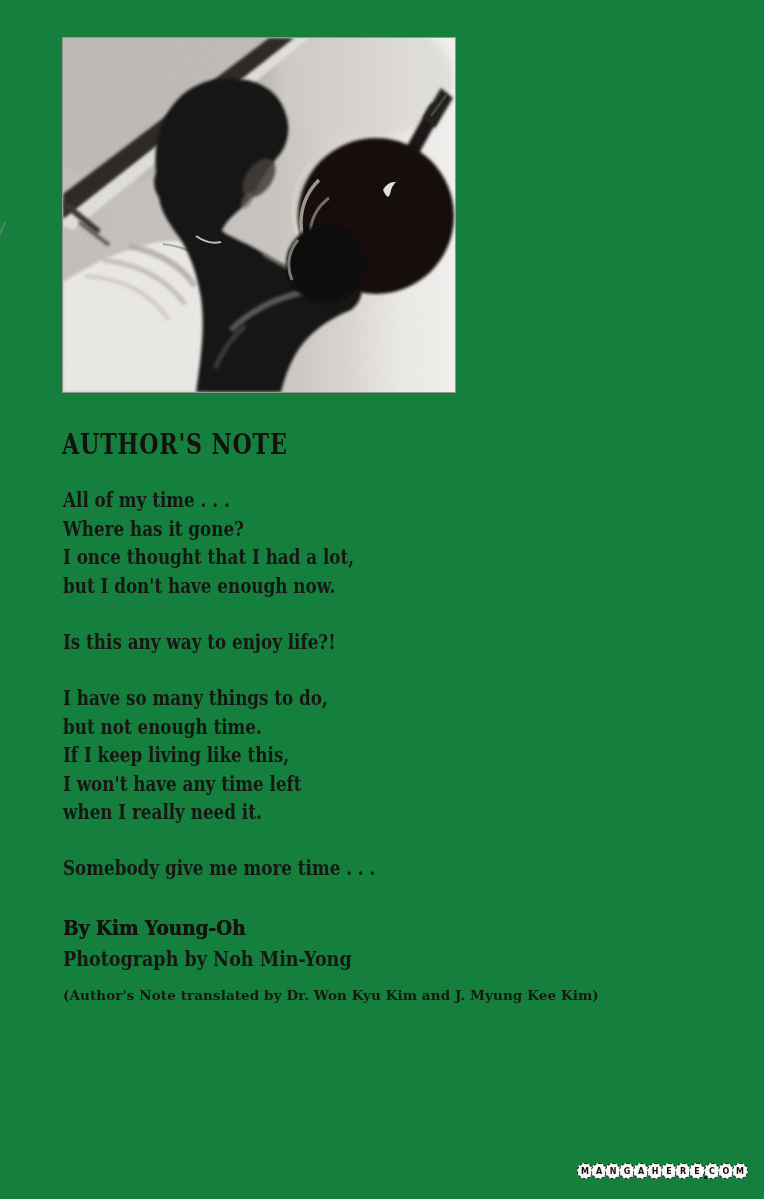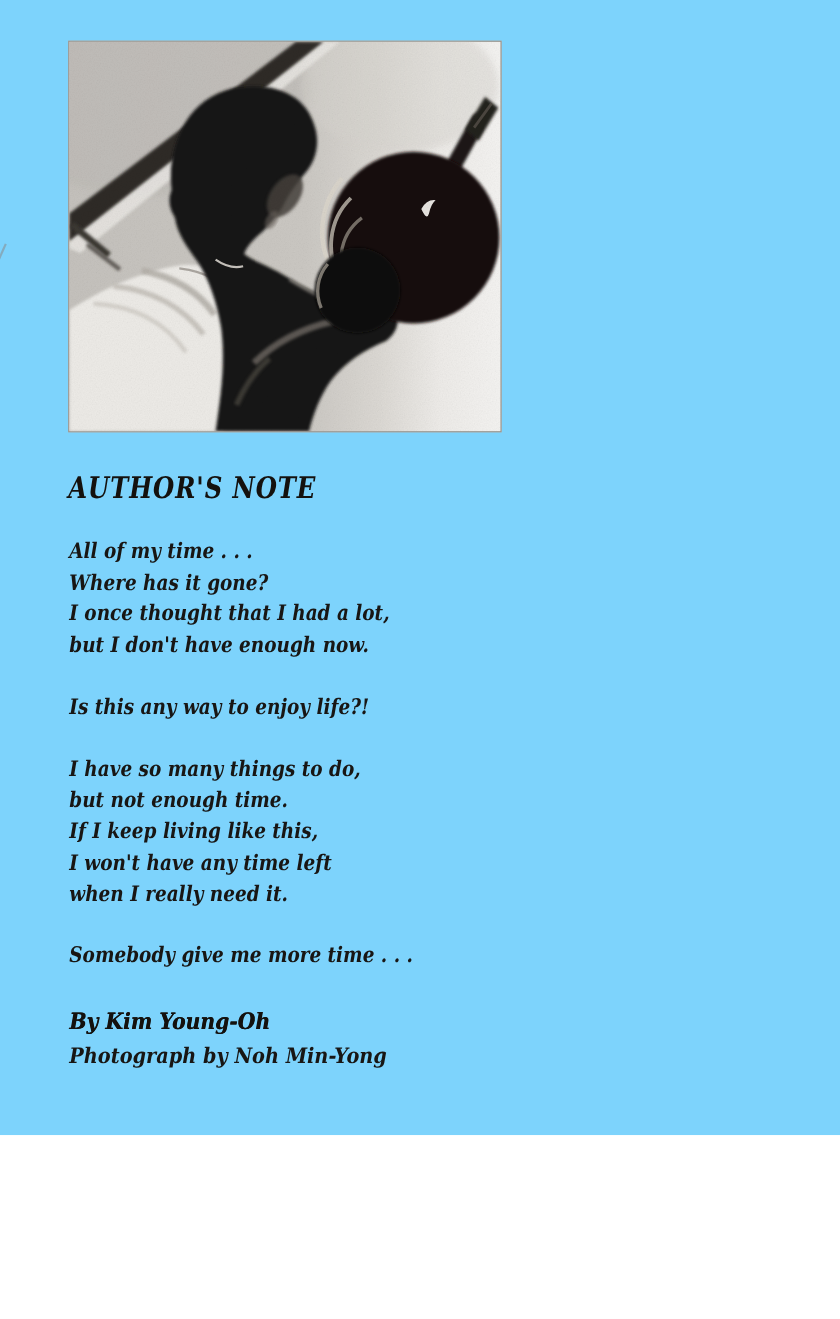--- a/index.html
+++ b/index.html
@@ -1,20 +1,19 @@
 <!DOCTYPE html>
 <html><head>
 <meta charset="utf-8">
 <style>
   html,body{margin:0;padding:0;background:#ffffff;}
   .page{
-    position:relative; width:764px; height:1032px; overflow:hidden;
-    background:#7dd3fc; color:#181614;
+    position:relative; width:764px; height:1199px; overflow:hidden;
+    background:#15803d; color:#181614;
     font-family:"DejaVu Serif", serif;
-    font-style:italic;
   }
   .edge-scratch{
     position:absolute; left:1px; top:221px; width:2px; height:16px;
     background:#8a8a8a; opacity:.55; transform:rotate(24deg);
   }
   .photo{
     position:absolute; left:62px; top:37px; width:392px; height:354px;
     margin:0; border:1px solid #979590; box-sizing:content-box; background:#c8c5c0;
   }
   .photo svg{display:block;}
@@ -176,20 +175,21 @@
     <div class="line">I won't have any time left</div>
     <div class="line">when I really need it.</div>
   </div>
 
   <div class="poem s4">
     <div class="line">Somebody give me more time . . .</div>
   </div>
 
   <div class="byline">By Kim Young-Oh</div>
   <div class="credit">Photograph by Noh Min-Yong</div>
+  <div class="trans">(Author's Note translated by Dr. Won Kyu Kim and J. Myung Kee Kim)</div>
 
   <div class="watermark" aria-label="MANGAHERE.COM">
       <span class="wm-badge">M</span>
       <span class="wm-badge">A</span>
       <span class="wm-badge">N</span>
       <span class="wm-badge">G</span>
       <span class="wm-badge">A</span>
       <span class="wm-badge">H</span>
       <span class="wm-badge">E</span>
       <span class="wm-badge">R</span>

